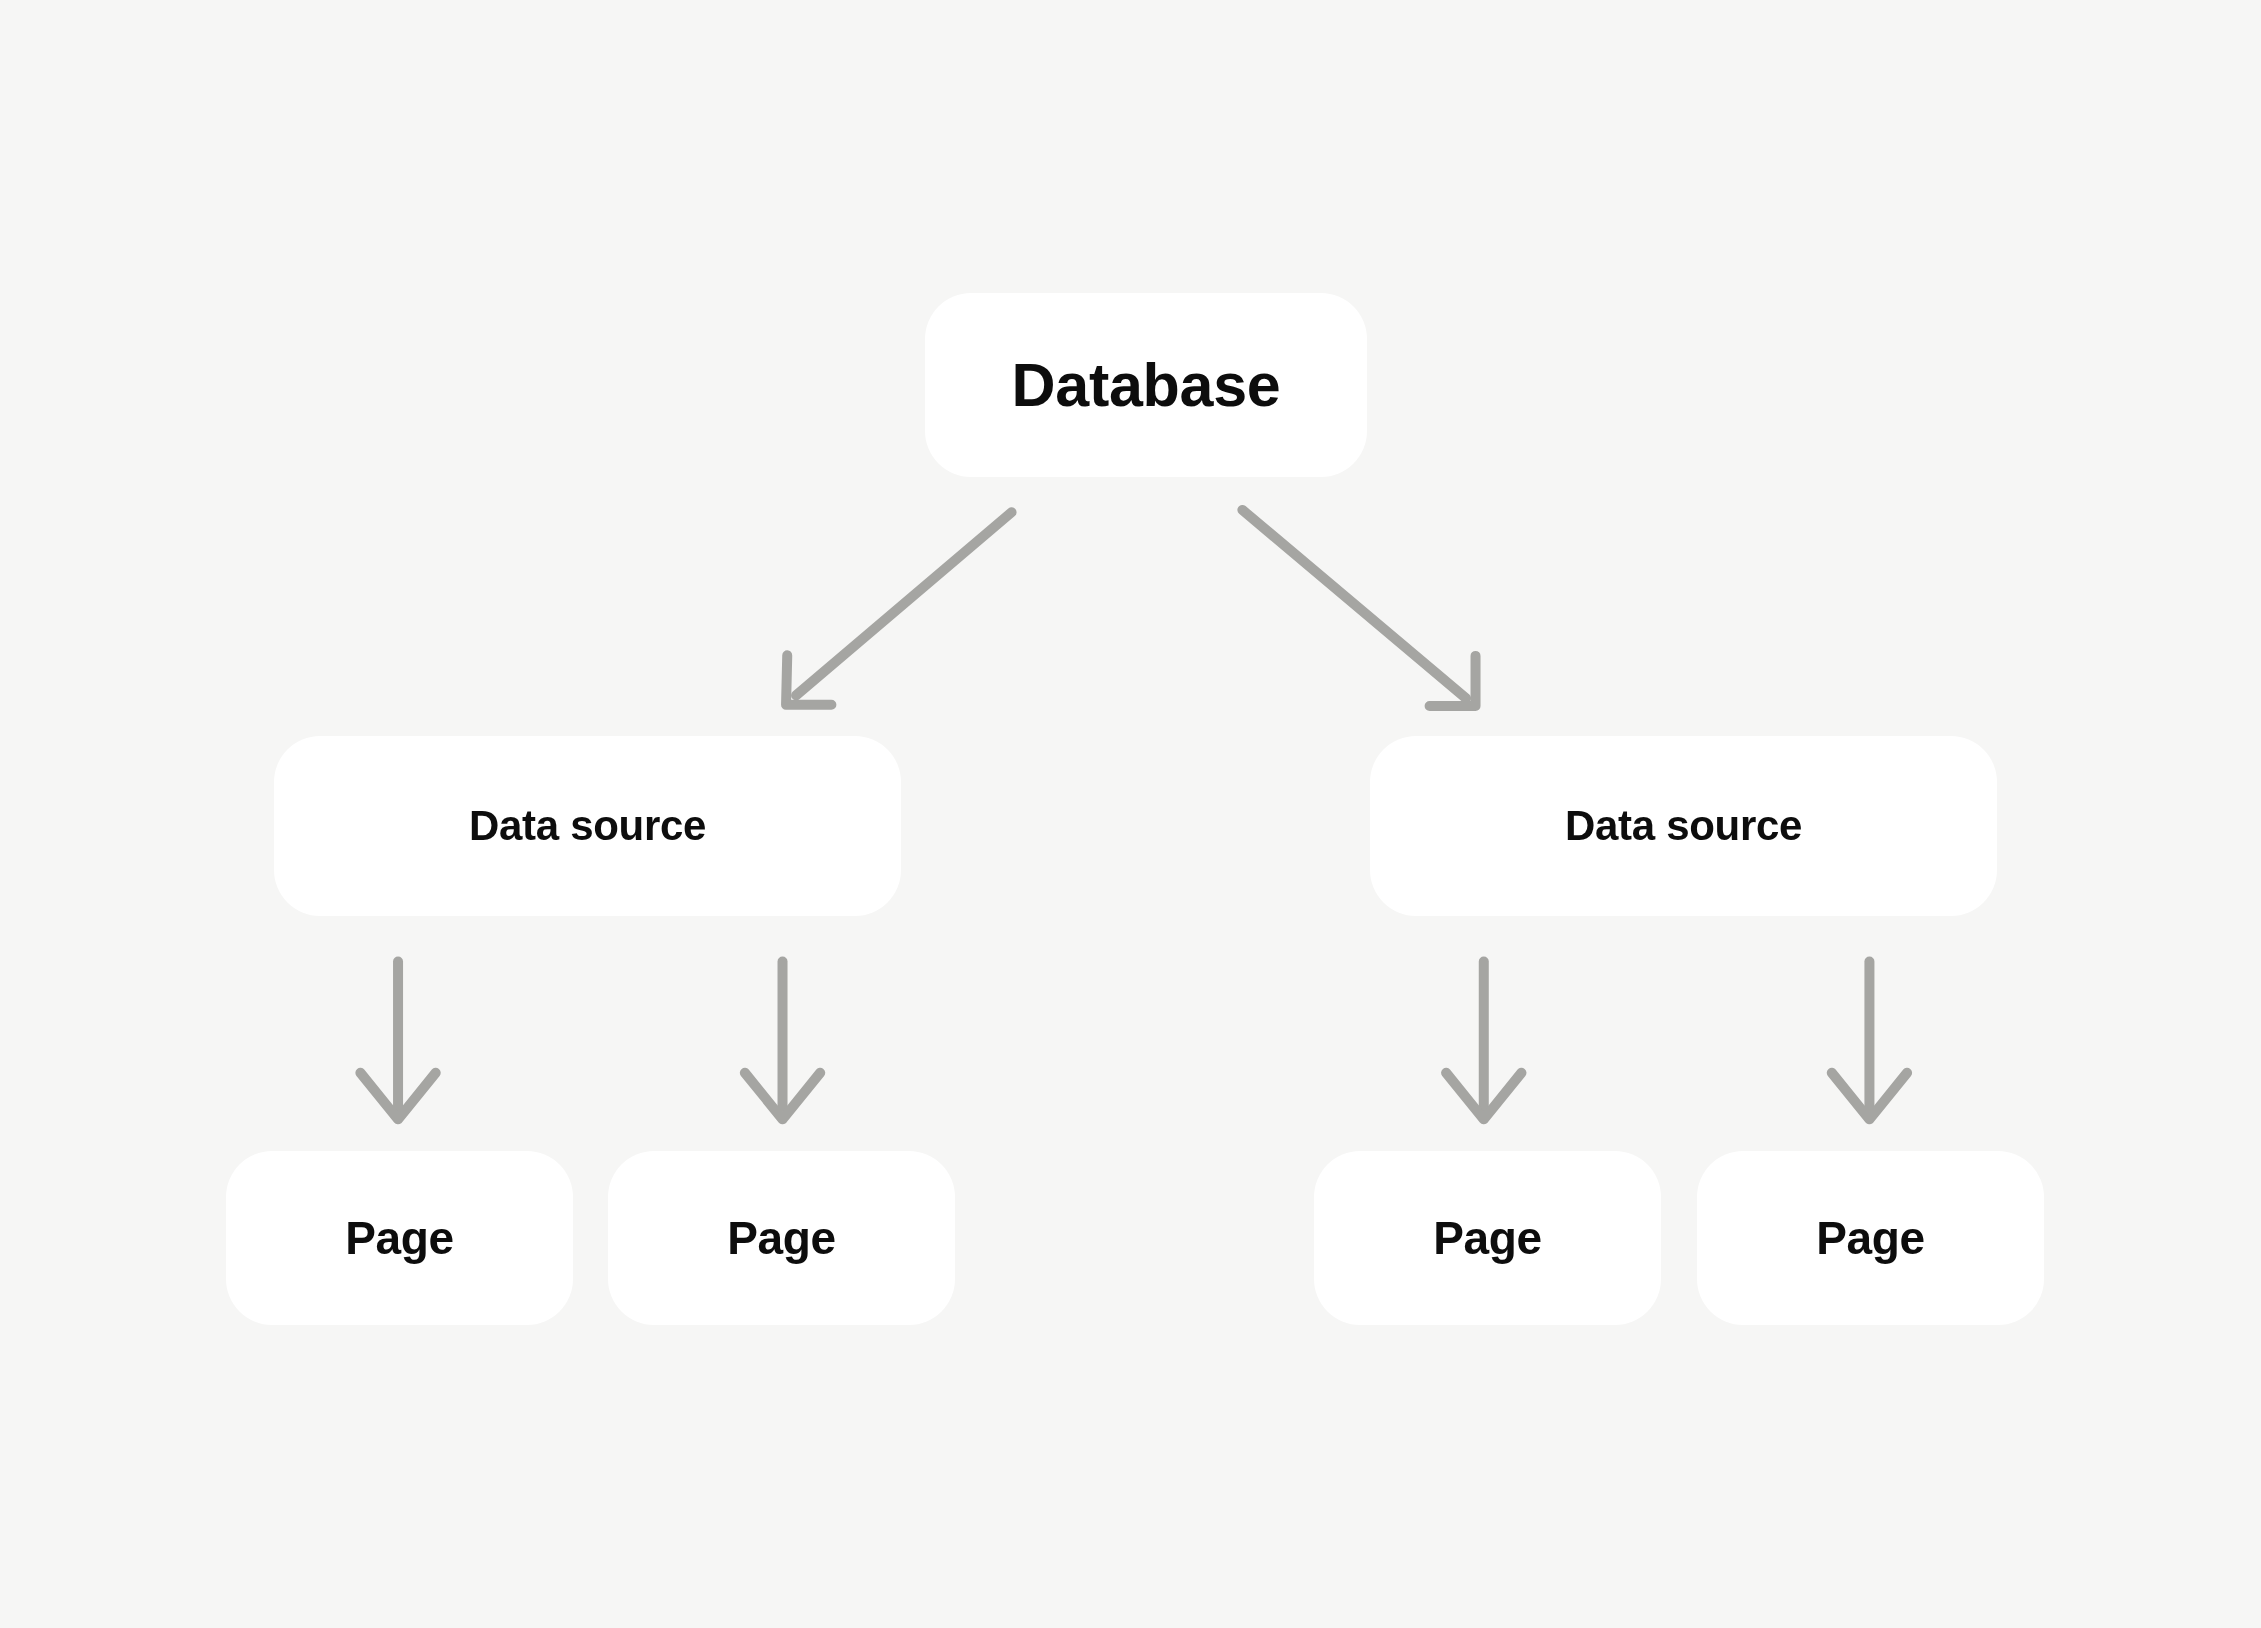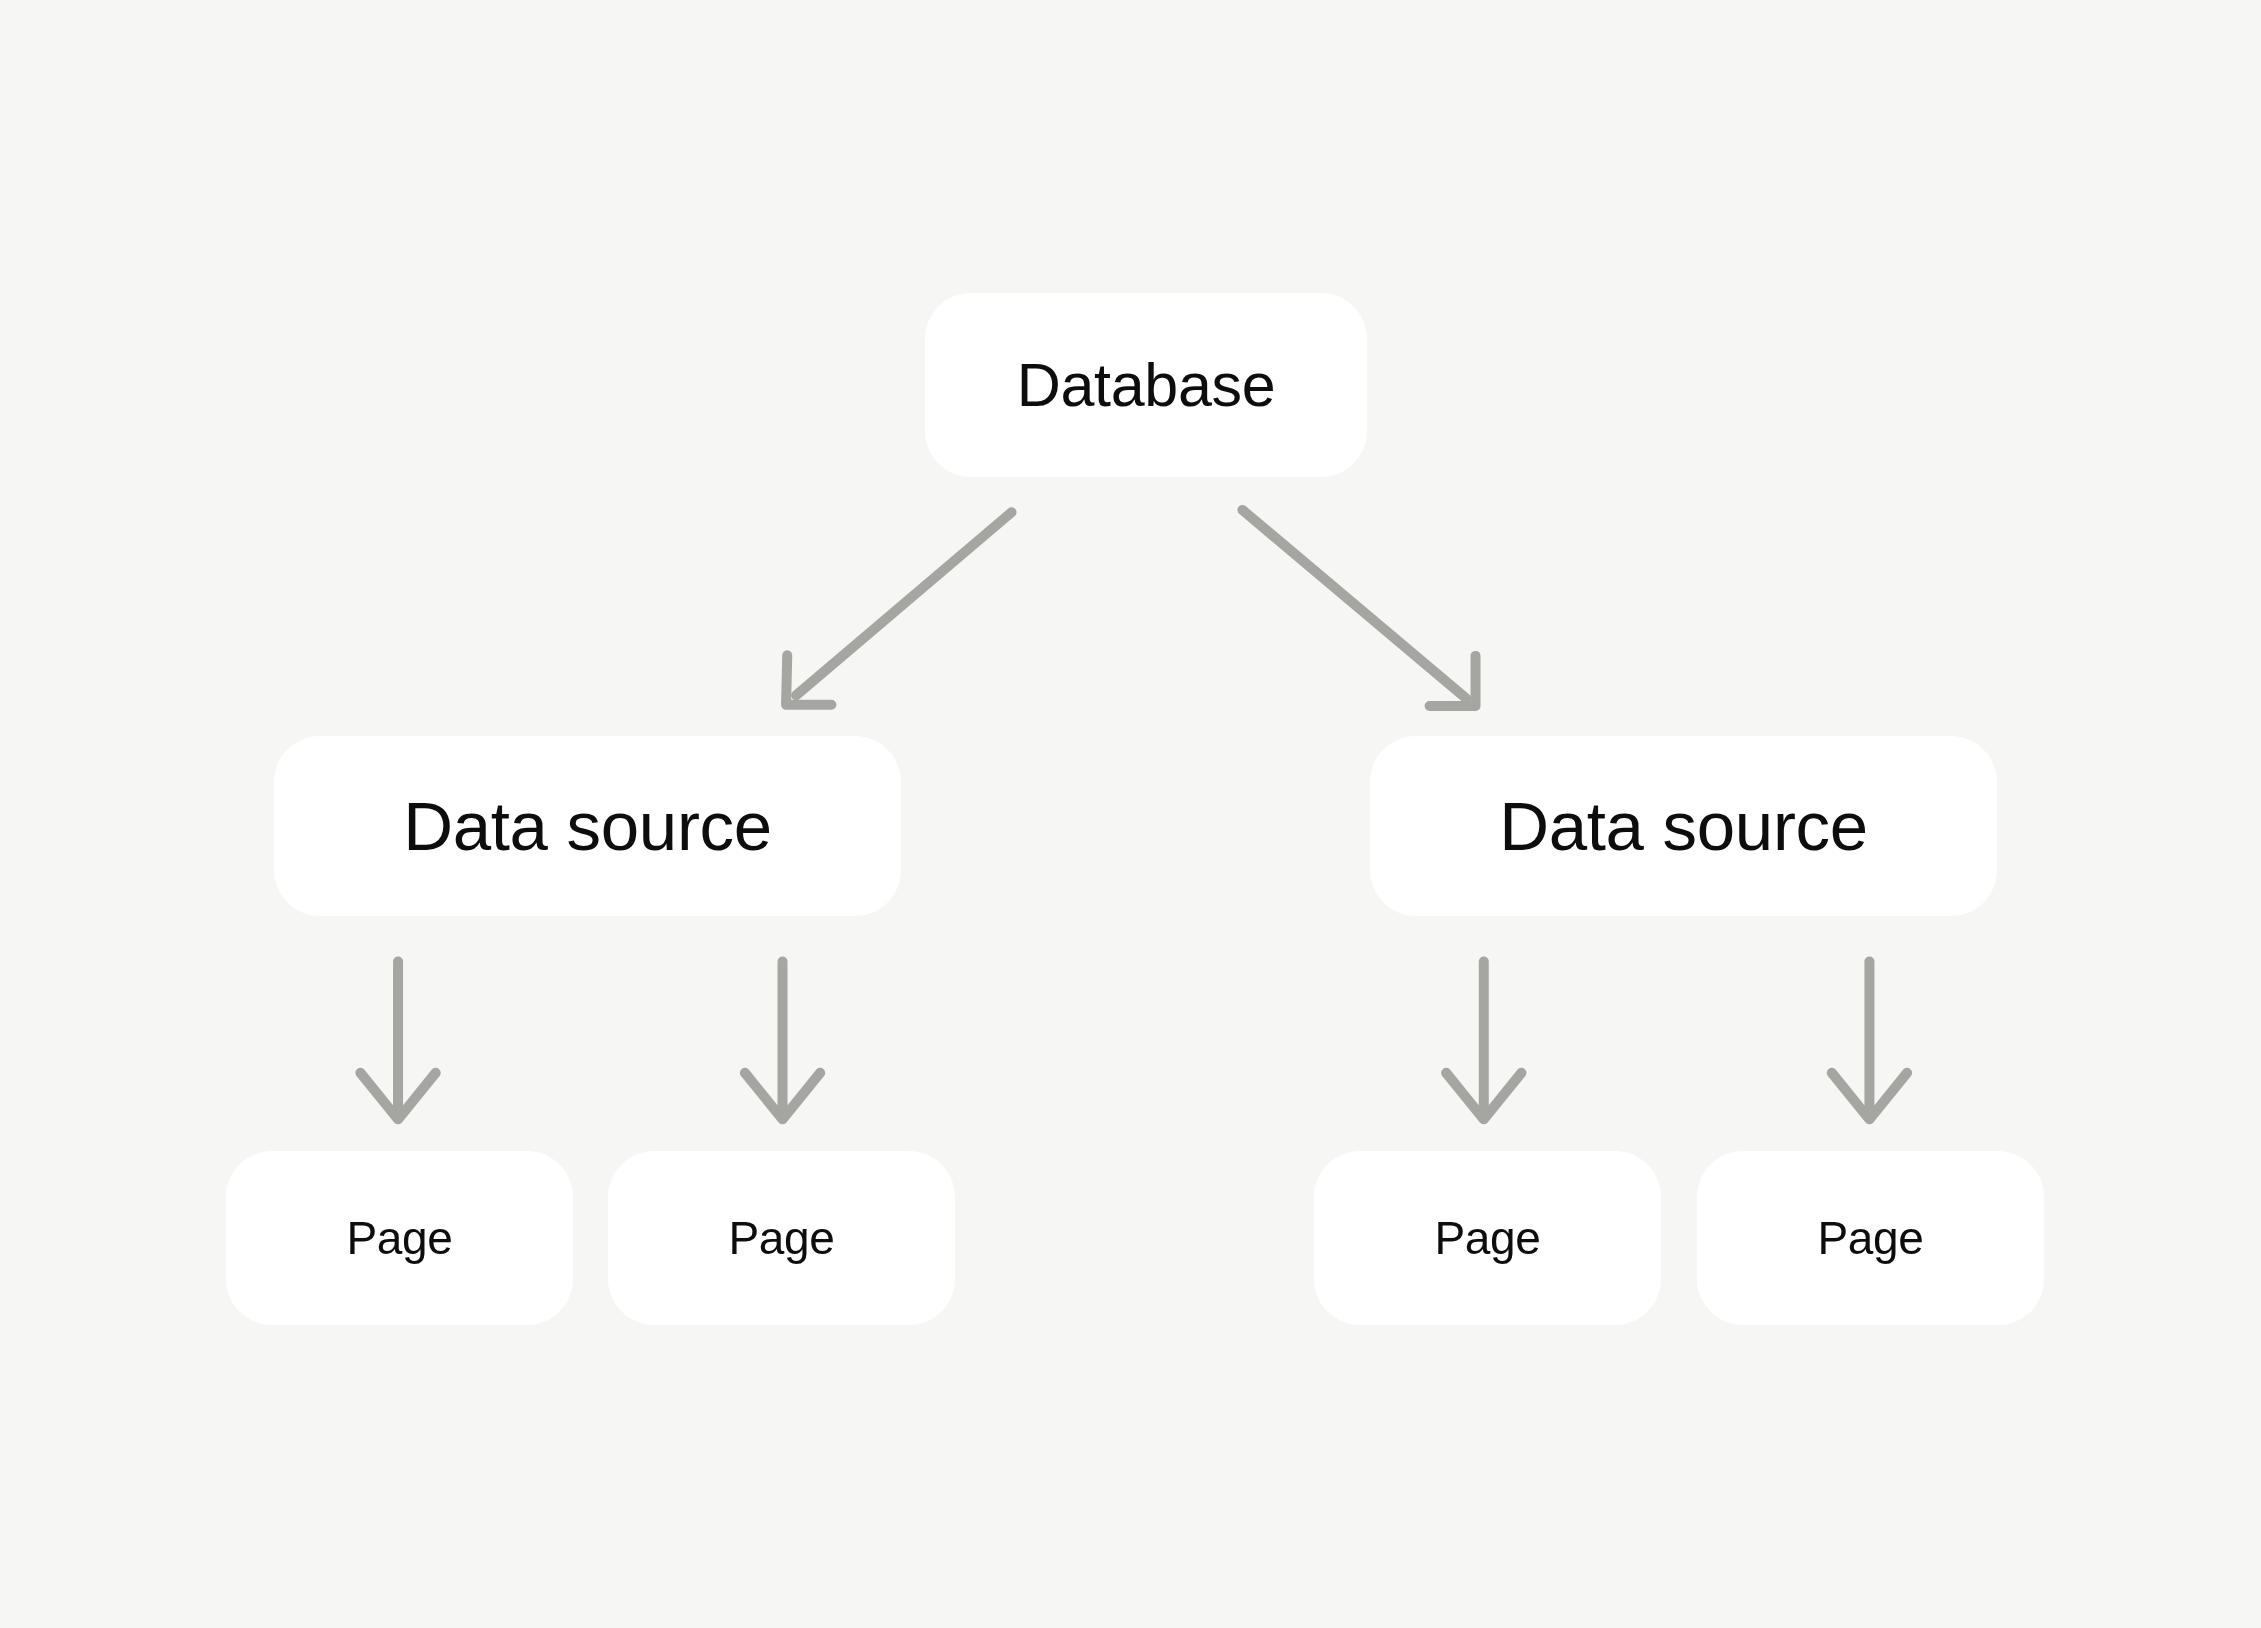--- a/index.html
+++ b/index.html
@@ -26,39 +26,39 @@
     height: 1628px;
     pointer-events: none;
   }
   .node {
     position: absolute;
     display: flex;
     align-items: center;
     justify-content: center;
     background: #ffffff;
     color: #0d0d0d;
-    font-weight: normal;
+    font-weight: bold;
     box-sizing: border-box;
     white-space: nowrap;
     letter-spacing: -0.3px;
   }
   .node-db {
     left: 925px;
     top: 293px;
     width: 442px;
     height: 184px;
     border-radius: 46px;
     font-size: 61px;
   }
   .node-ds {
     top: 736px;
     width: 627px;
     height: 180px;
     border-radius: 46px;
-    font-size: 69px;
+    font-size: 42px;
   }
   .node-ds-left  { left: 274px; }
   .node-ds-right { left: 1370px; }
   .node-page {
     top: 1151px;
     width: 347px;
     height: 174px;
     border-radius: 46px;
     font-size: 46px;
   }

